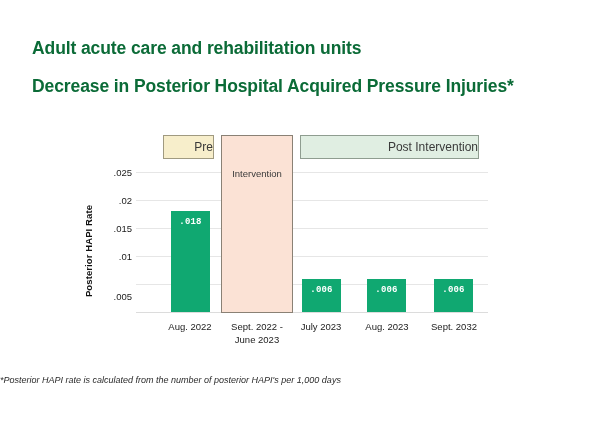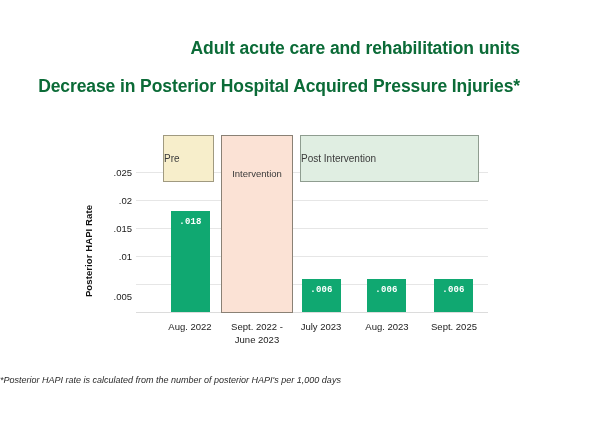--- a/index.html
+++ b/index.html
@@ -19,21 +19,22 @@
     height: 432px;
     background: #ffffff;
   }
 
   
   .title-block {
     position: absolute;
     left: 0;
     top: 36px;
     width: 520px;
-    text-align: right;
+    text-align: left;
+    padding-left: 32px;
   }
   .title-line-1 {
     font-size: 17.5px;
     font-weight: bold;
     color: #0b6b37;
     letter-spacing: -0.1px;
     line-height: 24px;
   }
   .title-line-2 {
     font-size: 17.5px;
@@ -93,27 +94,27 @@
     color: #111111;
     text-align: center;
     line-height: 14px;
     letter-spacing: 0.1px;
   }
 
   
   .phase-box {
     position: absolute;
     top: 0;
-    height: 47px;
+    height: 24px;
     border: 1px solid #9a9a8f;
     box-sizing: border-box;
     display: flex;
     align-items: center;
-    justify-content: flex-start;
-    font-size: 10px;
+    justify-content: flex-end;
+    font-size: 12px;
     color: #3a3a3a;
   }
   .phase-pre {
     background: #f7eecb;
     border-color: #a09a80;
   }
   .phase-post {
     background: #e0eee2;
     border-color: #8f9d90;
   }
@@ -256,18 +257,18 @@
 
   <div class="xlabel" style="left:281px; top:320px; width:80px;">
     <div>July 2023</div>
   </div>
 
   <div class="xlabel" style="left:347px; top:320px; width:80px;">
     <div>Aug. 2023</div>
   </div>
 
   <div class="xlabel" style="left:414px; top:320px; width:80px;">
-    <div>Sept. 2025</div>
+    <div>Sept. 2032</div>
   </div>
 
   <div class="footnote">*Posterior HAPI rate is calculated from the number of posterior HAPI's per 1,000 days</div>
 
 </div>
 
 </body></html>

